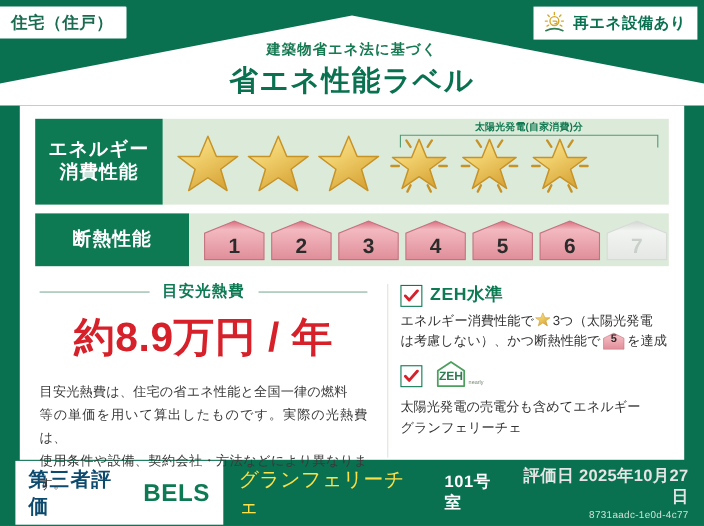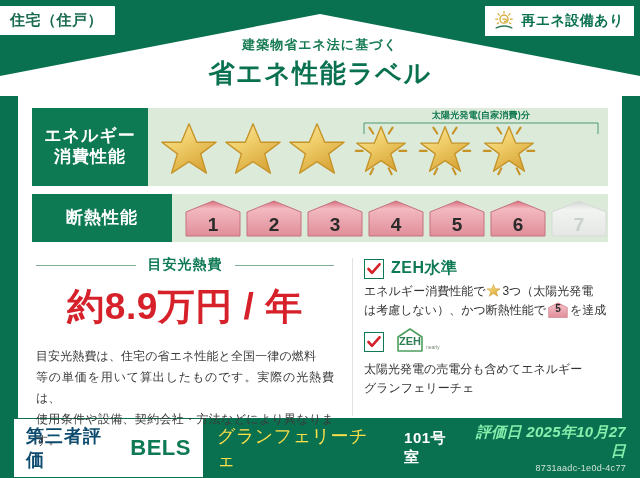--- a/index.html
+++ b/index.html
@@ -143,21 +143,21 @@
   }
   .bels-box{
     background:#ffffff;margin-left:14px;padding:5px 12px;
     display:flex;align-items:center;gap:10px;
   }
   .bels-box .jp{color:#0c4a6e;font-size:18px;font-weight:bold;letter-spacing:1px;}
   .bels-box .bels{color:#0e7a54;font-size:22px;font-weight:bold;letter-spacing:.5px;}
   .bldg-name{color:#fde047;font-size:18px;margin-left:14px;letter-spacing:.5px;}
   .room-no{color:#fff;font-size:15px;font-weight:bold;margin-left:18px;letter-spacing:.5px;}
   .foot-right{margin-left:auto;margin-right:14px;text-align:right;}
-  .eval-date{color:#86efac;font-size:15px;font-weight:bold;letter-spacing:.3px;font-style:italic;}
+  .eval-date{color:#e5e5e5;font-size:15px;font-weight:bold;letter-spacing:.3px;}
   .eval-id{color:#cfe3d8;font-size:9px;margin-top:2px;letter-spacing:.3px;}
 </style>
 </head>
 <body>
 
 <div class="label-root">
 
   <div class="top-band">
     <svg class="roof" viewBox="0 0 640 110" preserveAspectRatio="none">
       <polygon points="0,110 0,76 320,14 640,76 640,110" fill="#ffffff"></polygon>

